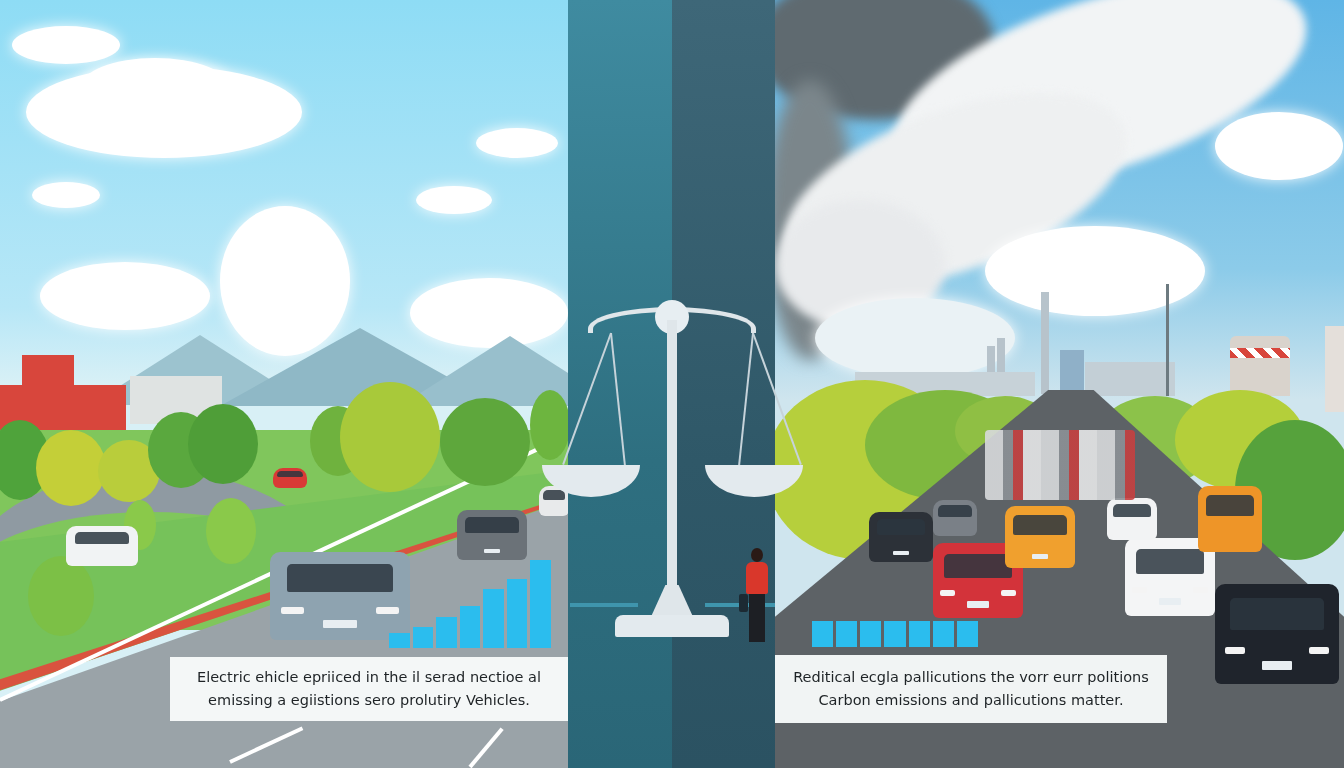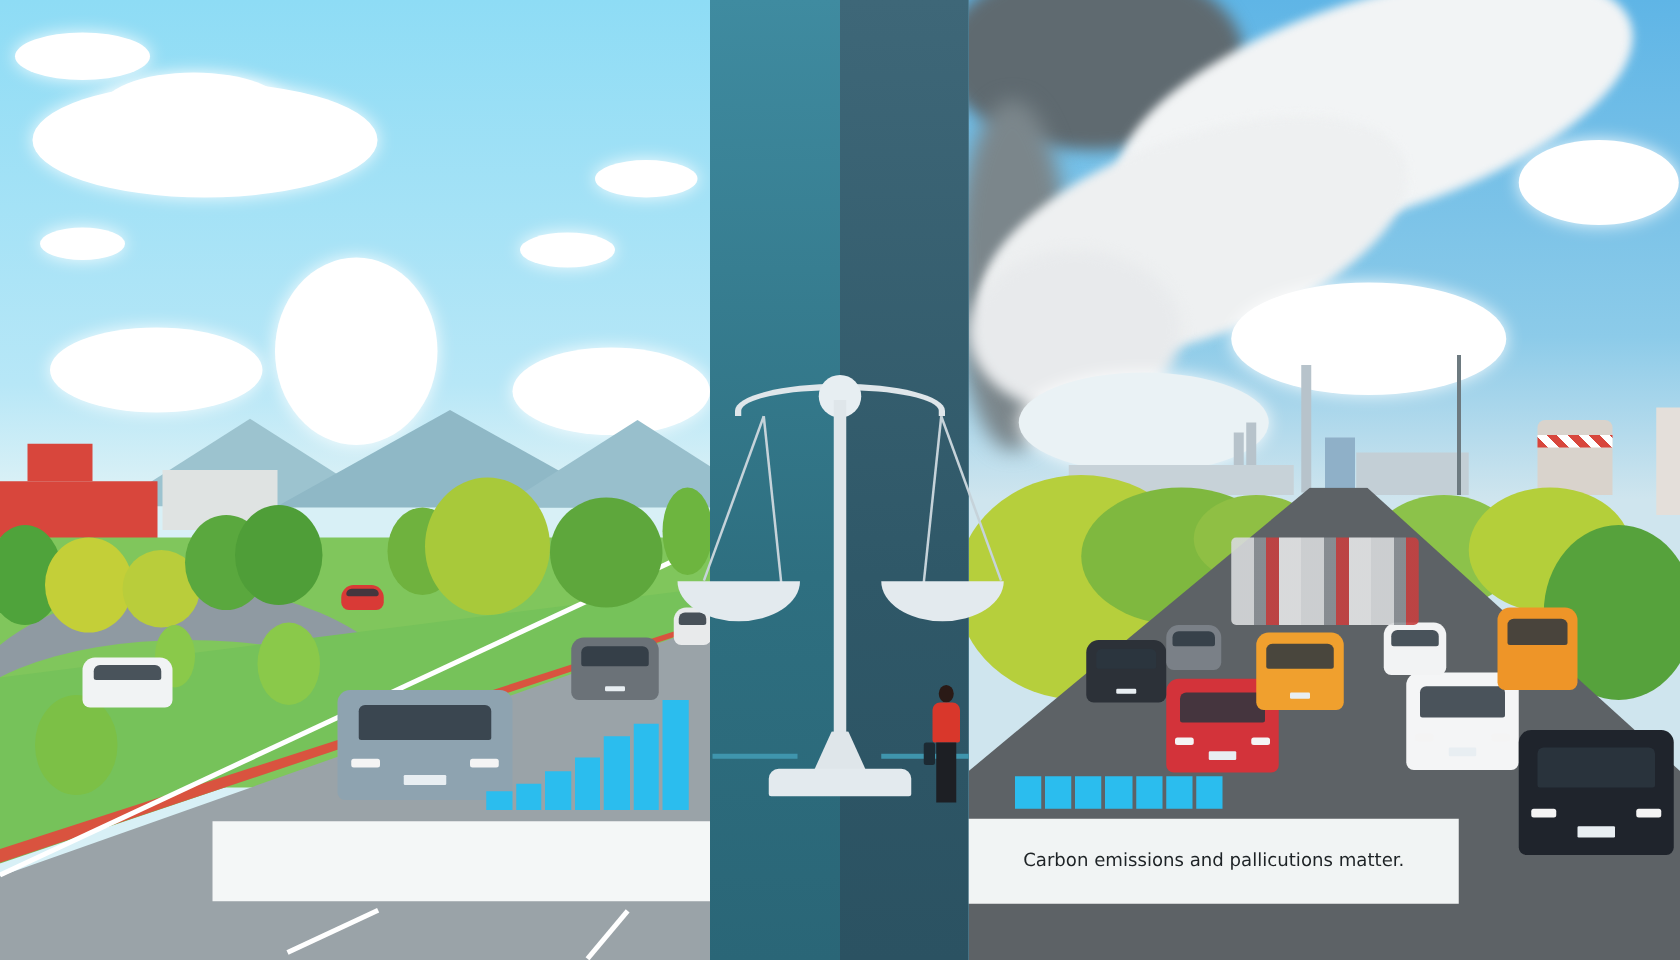--- a/index.html
+++ b/index.html
@@ -253,16 +253,19 @@
 </div>
 
 <div id="person">
   <div class="head"></div>
   <div class="body"></div>
   <div class="legs"></div>
   <div class="bag"></div>
 </div>
 
 <div class="caption" id="caption-left">
+  <div>Electric ehicle epriiced in the il serad nectioe al</div>
+  <div>emissing a egiistions sero prolutiry Vehicles.</div>
 </div>
 <div class="caption" id="caption-right">
+  <div>Reditical ecgla pallicutions the vorr eurr politions</div>
   <div>Carbon emissions and pallicutions matter.</div>
 </div>
 
 </body></html>

